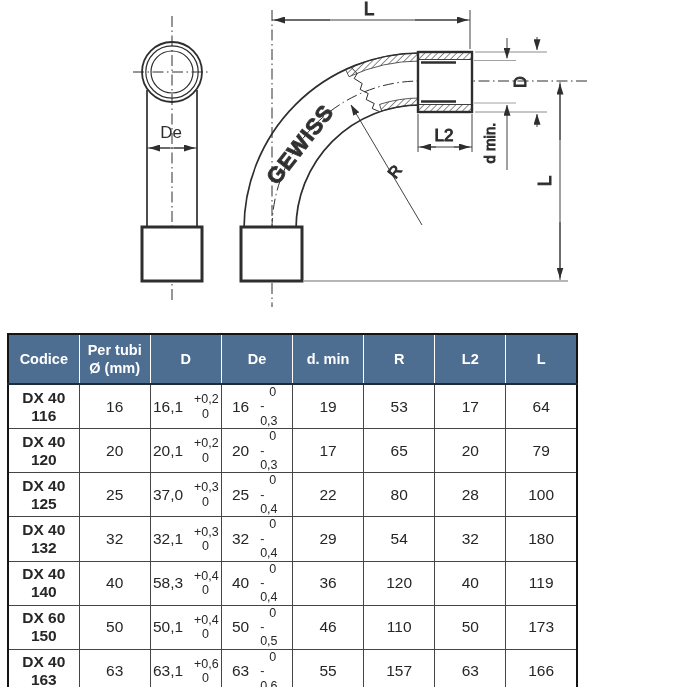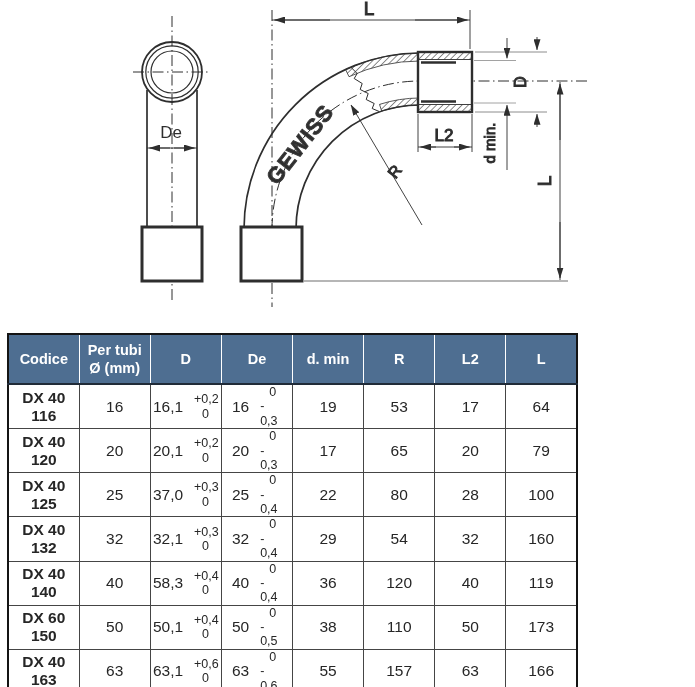--- a/index.html
+++ b/index.html
@@ -248,21 +248,21 @@
             <span>32</span>
             <span class="tol tol-de">
               <span class="tol-top">0</span>
               <span class="tol-bot">- 0,4</span>
             </span>
           </div>
         </td>
         <td><span>29</span></td>
         <td><span>54</span></td>
         <td><span>32</span></td>
-        <td><span>160</span></td>
+        <td><span>180</span></td>
       </tr>
 
       <tr>
         <td class="codice"><span>DX 40 140</span></td>
         <td><span>40</span></td>
         <td>
           <div class="tol-cell">
             <span>58,3</span>
             <span class="tol tol-d">
               <span class="tol-top">+0,4</span>
@@ -299,21 +299,21 @@
         </td>
         <td>
           <div class="tol-cell">
             <span>50</span>
             <span class="tol tol-de">
               <span class="tol-top">0</span>
               <span class="tol-bot">- 0,5</span>
             </span>
           </div>
         </td>
-        <td><span>38</span></td>
+        <td><span>46</span></td>
         <td><span>110</span></td>
         <td><span>50</span></td>
         <td><span>173</span></td>
       </tr>
 
       <tr>
         <td class="codice"><span>DX 40 163</span></td>
         <td><span>63</span></td>
         <td>
           <div class="tol-cell">

